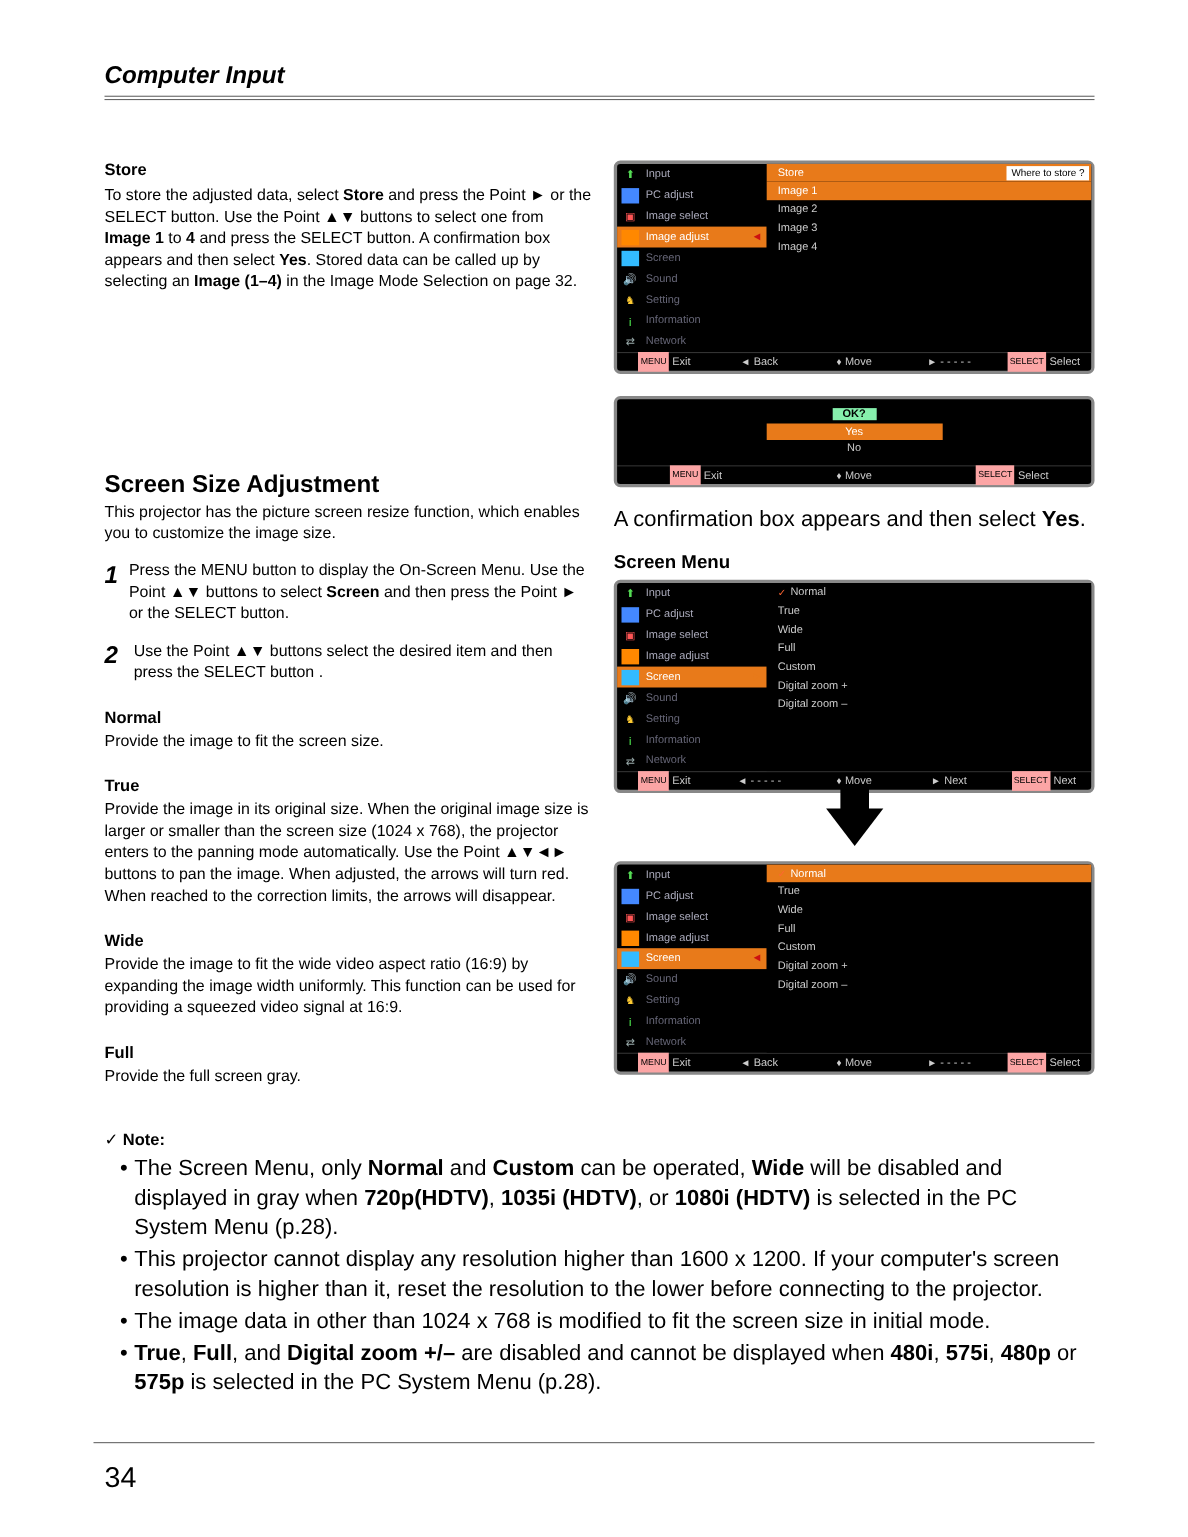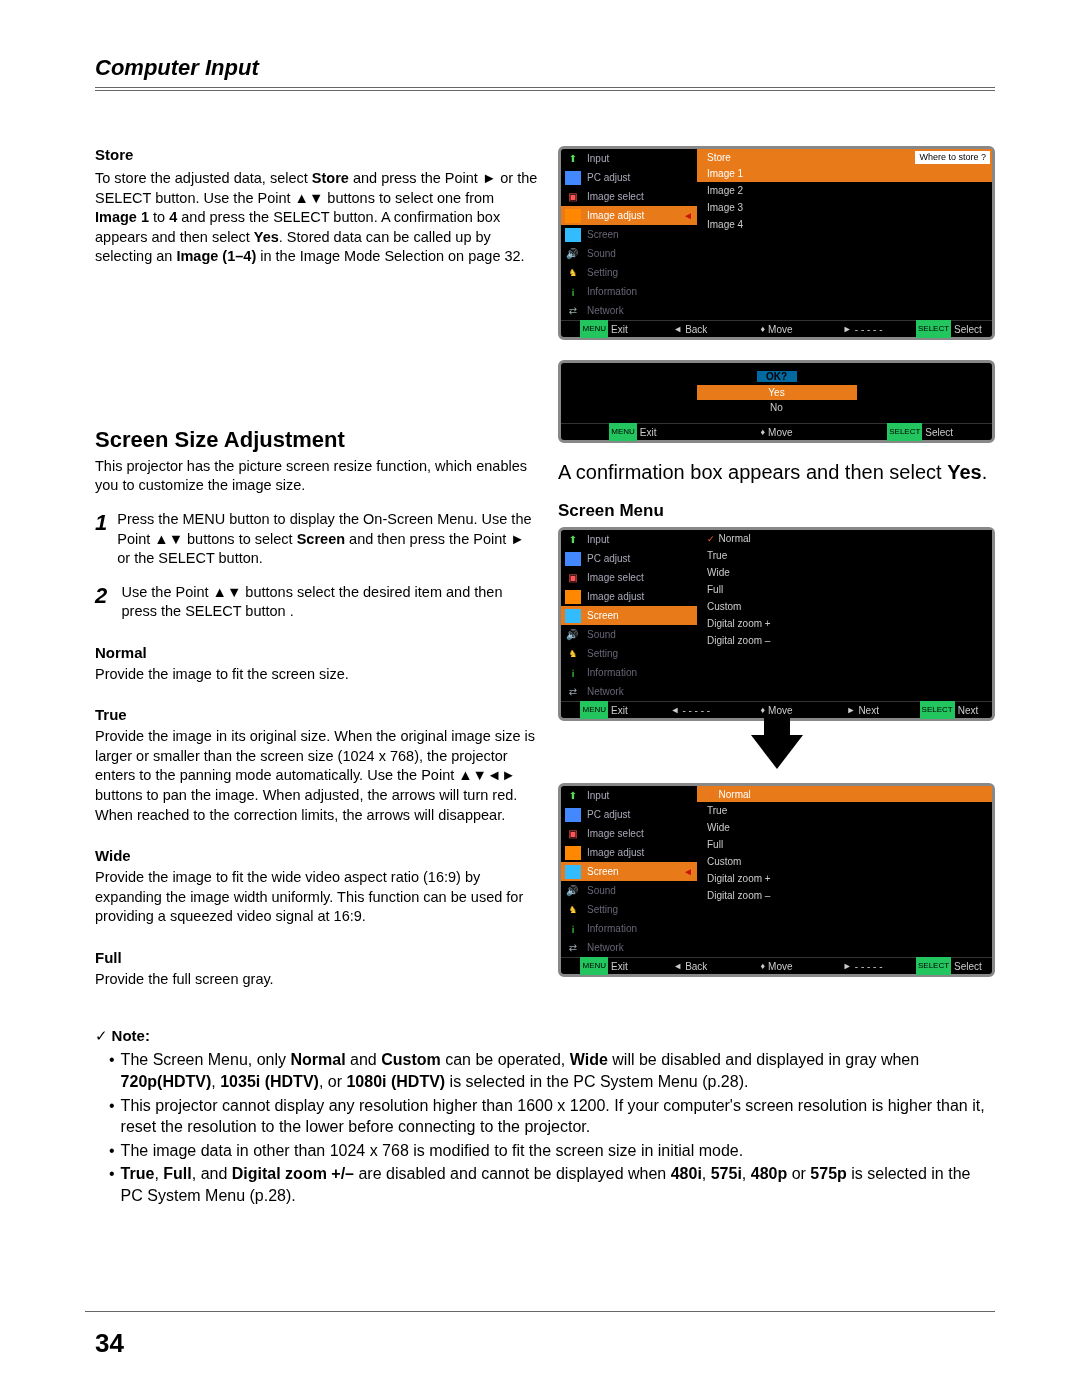--- a/index.html
+++ b/index.html
@@ -94,30 +94,30 @@
   .osd-right .r-row .chk { color:#f63; margin-right:4px; font-size:9px; }
 
   .osd-footer {
     display:flex; border-top:1px solid #333;
     height:17px; font-size:10px; color:#ccc;
   }
   .osd-footer div {
     flex:1; display:flex; align-items:center; justify-content:center; gap:3px;
   }
   .osd-footer .btnbox {
-    background:#22c55e; color:#000; font-size:8px; padding:4px 2px; line-height:10px;
+    background:#fca5a5; color:#000; font-size:8px; padding:4px 2px; line-height:10px;
   }
   .osd-footer .arrow-ic { font-size:9px; }
 
   .confirm-box {
     border:3px solid #888; border-radius:6px; background:#000;
     margin-top:20px;
   }
   .confirm-body { padding:8px 0; }
-  .confirm-ok { text-align:center; color:#000; background:#0369a1; font-size:10px; font-weight:bold; width:40px; margin:0 auto 3px; }
+  .confirm-ok { text-align:center; color:#000; background:#86efac; font-size:10px; font-weight:bold; width:40px; margin:0 auto 3px; }
   .confirm-opt {
     text-align:center; color:#ccc; font-size:10px;
     width:160px; margin:0 auto; height:15px; line-height:15px;
   }
   .confirm-opt.sel { background:#e87a1a; color:#fff; }
 
   .caption { font-size:20px; margin-top:16px; line-height:1.3; }
 
   .right-h3 { font-weight:bold; font-size:17px; margin:16px 0 6px; }
 
@@ -131,31 +131,31 @@
   }
   .down-arrow::before {
     content:""; position:absolute; top:-54px; left:-13px;
     width:26px; height:22px; background:#000;
   }
 
   .notes-section { margin-top:38px; }
   .note-head { font-size:15px; font-weight:bold; }
   .note-head::before { content:"✓"; margin-right:4px; font-weight:normal; }
   .note-list { margin-top:4px; }
-  .note-item { font-size:16px; line-height:1.35; display:flex; margin-bottom:2px; }
+  .note-item { font-size:20px; line-height:1.35; display:flex; margin-bottom:2px; }
   .note-item::before { content:"•"; margin:0 6px 0 14px; }
   .note-item .t { flex:1; }
 
   .bottom-rule {
     position:absolute; left:85px; right:85px; bottom:85px;
     border-top:1px solid #666;
   }
   .page-num {
     position:absolute; left:95px; bottom:38px;
-    font-size:26px; font-weight:bold;
+    font-size:26px; font-weight:normal;
   }
   b { font-weight:bold; }
 </style>
 </head>
 <body>
 
 <div class="header-title">Computer Input</div>
 <div class="double-rule"></div>
 
 <div class="columns">

